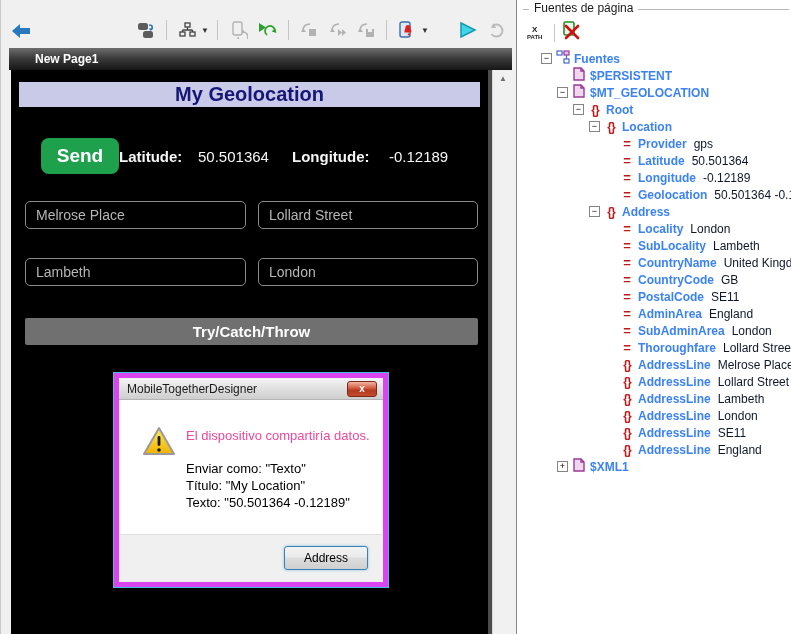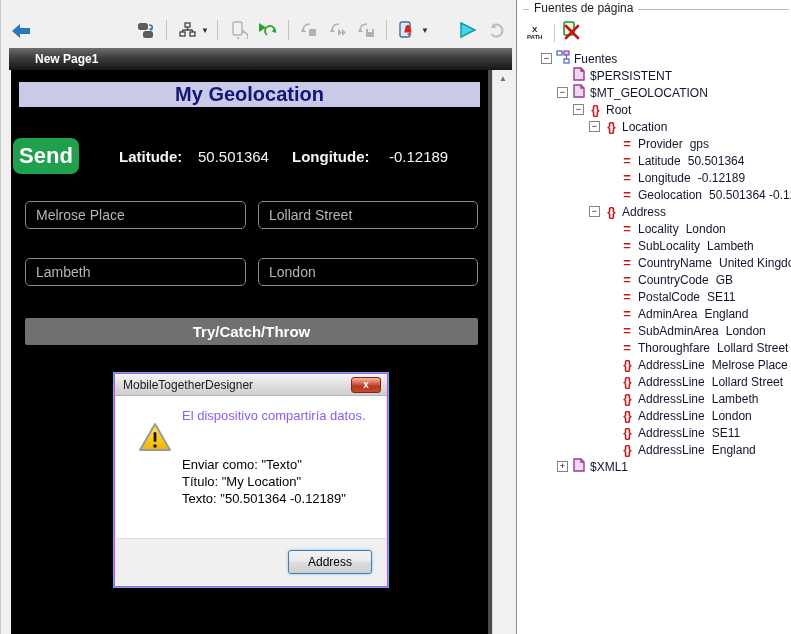--- a/index.html
+++ b/index.html
@@ -27,23 +27,23 @@
   .canvas-edge{position:absolute;left:487px;top:70px;width:4px;height:564px;background:#4c4c4c;}
   .vscroll{position:absolute;left:491px;top:70px;width:20px;height:564px;background:#f1f1f1;border-left:1px solid #d9d9d9;}
   .vscroll .up{height:17px;text-align:center;font-size:8px;color:#6f6f6f;line-height:17px;}
 
   .geo-header{
     position:absolute;left:8px;top:12px;width:461px;height:25px;
     background:#c9c9e8;color:#161678;font-size:20px;font-weight:bold;
     text-align:center;line-height:25px;
   }
   .send-btn{
-    position:absolute;left:2px;top:68px;width:66px;height:36px;
+    position:absolute;left:30px;top:68px;width:78px;height:36px;
     background:#1fa04d;border:none;border-radius:8px;
-    color:#fff;font-size:22px;font-weight:bold;font-family:inherit;
+    color:#fff;font-size:19px;font-weight:bold;font-family:inherit;
   }
   .coord{position:absolute;top:78px;font-size:15px;color:#f5f5f5;white-space:nowrap;}
   .lat-label{left:108px;font-weight:bold;text-align:right;}
   .lat-value{left:187px;}
   .lon-label{left:264px;font-weight:bold;margin-left:17px;}
   .lon-value{left:378px;}
 
   .field{
     position:absolute;height:28px;background:transparent;border:1px solid #8a8a8a;border-radius:5px;
     color:#b5b5b5;font-size:14px;font-family:inherit;padding:0 0 0 10px;box-sizing:border-box;outline:none;
@@ -57,36 +57,36 @@
     position:absolute;left:14px;top:248px;width:453px;height:27px;
     background:#707070;border:none;border-radius:2px;color:#fff;
     font-size:15px;font-weight:bold;font-family:inherit;
   }
 
   
   .dialog{
     position:absolute;left:102px;top:302px;width:276px;height:216px;
     border:1px solid #40c0dc;background:#f0f0f0;box-sizing:border-box;
   }
-  .dialog-inner{position:absolute;inset:0;border:1px solid #d946ef;box-sizing:border-box;}
+  .dialog-inner{position:absolute;inset:0;border:5px solid #d946ef;box-sizing:border-box;}
   .dialog-titlebar{
     position:absolute;left:0;top:0;right:0;height:22px;
     background:linear-gradient(#f6f6f6,#dcdcdc 60%,#cfcfcf);
     border-bottom:1px solid #b4b4b4;
     font-size:12px;color:#1a1a1a;line-height:22px;padding-left:8px;box-sizing:border-box;
   }
   .dialog-close{
     position:absolute;right:6px;top:3px;width:30px;height:16px;
     background:linear-gradient(#f2b5a5,#d6624a 40%,#b23a20 60%,#c54a2e);
     border:1px solid #7c2818;border-radius:3px;
     color:#fff;font-size:10px;font-weight:bold;line-height:14px;text-align:center;padding:0;
   }
   .dialog-body{position:absolute;left:1px;right:1px;top:22px;height:146px;background:#fff;}
   .warn-ico{position:absolute;left:22px;top:26px;}
-  .dlg-msg{position:absolute;left:66px;top:12px;font-size:13px;color:#8b5cf6;}
+  .dlg-msg{position:absolute;left:66px;top:28px;font-size:13px;color:#ec4899;}
   .dlg-lines{position:absolute;left:66px;top:60px;font-size:13px;color:#000;line-height:17px;}
   .dialog-footer{
     position:absolute;left:1px;right:1px;bottom:1px;height:46px;background:#f0f0f0;border-top:1px solid #dfdfdf;
   }
   .ok-btn{
     position:absolute;right:14px;top:11px;width:84px;height:24px;
     background:linear-gradient(#f2f2f2,#ebebeb 45%,#dddddd 50%,#cfcfcf);
     border:1px solid #3c7fb1;border-radius:3px;box-shadow:0 0 3px #7fc4e8;
     font-size:12px;color:#000;font-family:inherit;
   }
@@ -109,21 +109,21 @@
   .tree{position:absolute;left:0;top:50px;right:0;bottom:0;font-size:12px;overflow:hidden;}
   .tree-row{height:17px;display:flex;align-items:center;white-space:nowrap;}
   .expander{
     width:11px;height:11px;border:1px solid #848484;background:#fff;box-sizing:border-box;
     font-size:9px;line-height:8px;text-align:center;color:#000;margin-right:3px;flex:none;
   }
   .exp-spacer{width:14px;flex:none;}
   .node-ico{width:16px;flex:none;text-align:center;margin-right:3px;}
   .ico-element{color:#c01818;font-weight:bold;font-size:12px;letter-spacing:-1px;}
   .ico-attr{color:#c01818;font-weight:bold;font-size:13px;}
-  .node-name{font-weight:normal;color:#0f172a;margin-right:7px;}
+  .node-name{font-weight:bold;color:#3b82f6;margin-right:7px;}
   .node-value{color:#0f172a;}
 </style>
 </head>
 <body>
 
 <div class="design-region">
 
   <div class="toolbar">
     <span class="tb-left tb-ico">
       <svg width="20" height="16" viewBox="0 0 20 16">

